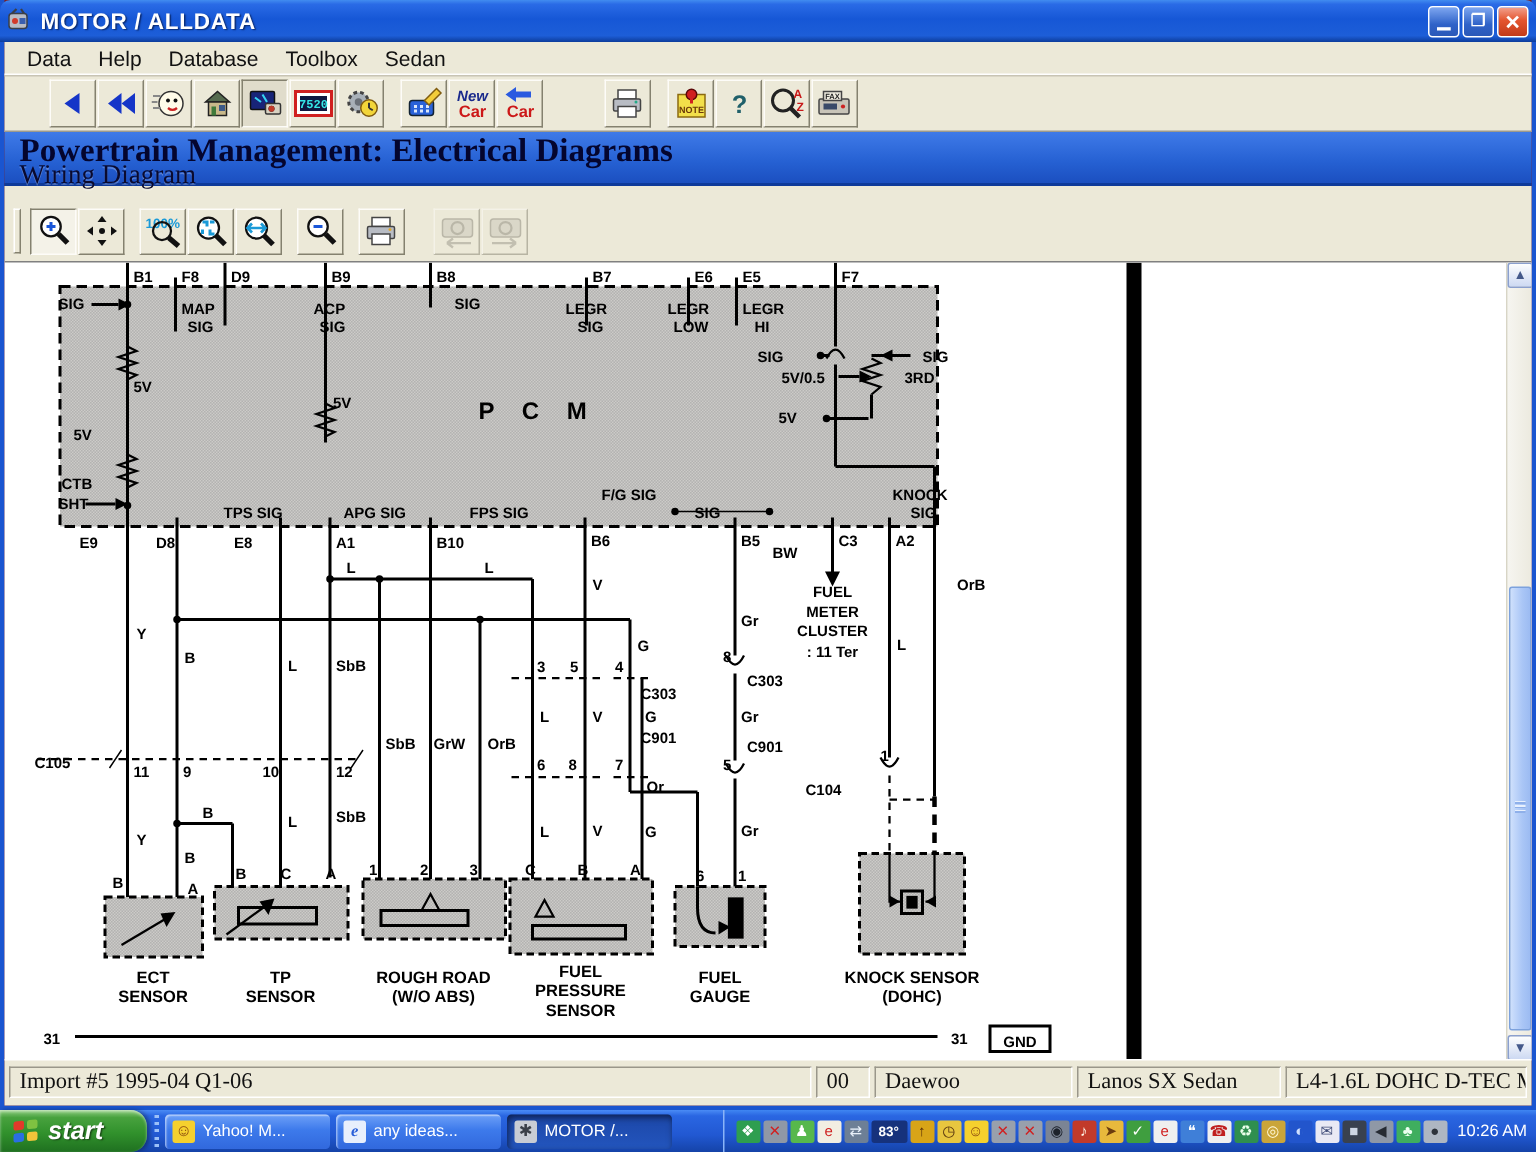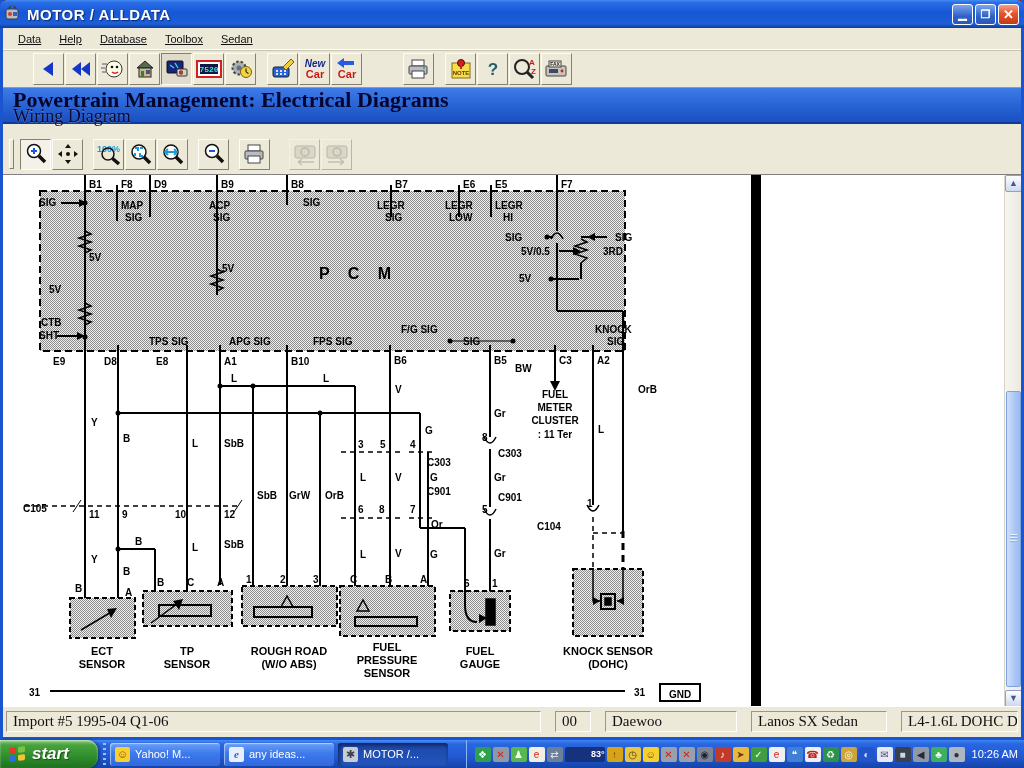--- a/index.html
+++ b/index.html
@@ -13,21 +13,21 @@
   .titlebar{height:28px;background:linear-gradient(180deg,#418cf0 0%,#2a6be6 10%,#1657d6 45%,#1d5ed8 85%,#0d3c9b 100%);
     border-radius:7px 7px 0 0;display:flex;align-items:center;padding:0 5px 0 4px;margin:0 -3px;}
   .title-text{color:#fff;font-weight:bold;font-size:15px;letter-spacing:.5px;margin-left:5px;flex:1;
     text-shadow:1px 1px 1px #0a2a70;}
   .cap-btn{width:21px;height:21px;border-radius:3px;margin-left:2px;border:1px solid #fff;
     background:linear-gradient(180deg,#7da6f0,#2f62c8 60%,#2a58b8);color:#fff;font-size:11px;line-height:19px;
     text-align:center;font-weight:bold;}
   .cap-close{background:linear-gradient(180deg,#f2a08c,#e4552f 45%,#c23a18);font-size:13px;}
   .menubar{height:22px;background:#ece9d8;display:flex;align-items:center;padding-left:6px;
     border-bottom:1px solid #fff;}
-  .menu-item{font-size:11px;color:#111;padding:2px 9px;text-decoration:underline;}
+  .menu-item{font-size:14px;color:#111;padding:2px 9px;}
   .toolbar{height:38px;background:#ece9d8;border-top:1px solid #c8c4b4;border-bottom:1px solid #9d9a8d;
     display:flex;align-items:center;padding-left:30px;}
   .tbtn{width:31px;height:32px;margin-right:1px;border:1px solid;border-color:#fdfcf8 #84816f #84816f #fdfcf8;
     background:#ece9d8;display:flex;align-items:center;justify-content:center;padding:0;position:relative;}
   .tbtn.pressed{border-color:#84816f #fdfcf8 #fdfcf8 #84816f;background:#e0dccb;}
   .tsp{width:10px;}
   
   .banner{height:36px;background:linear-gradient(180deg,#3f7ae8 0%,#2560d2 60%,#1b4fc0 100%);
     border-bottom:2px solid #0e3a9a;padding:1px 10px 0 10px;color:#04052e;}
   .banner-title{font-family:"Liberation Serif",serif;font-weight:bold;font-size:22px;line-height:21px;}
@@ -48,21 +48,21 @@
     background:linear-gradient(90deg,#f6f5f0,#eceadf);border-left:1px solid #d8d5c6;}
   .sb-arrow{position:absolute;left:0;width:17px;height:17px;border:1px solid #8ba0ce;border-radius:2px;
     background:linear-gradient(180deg,#fdfefe,#cdd9f2);color:#44598a;font-size:9px;line-height:15px;text-align:center;}
   .sb-up{top:0;}
   .sb-down{bottom:0;}
   .sb-thumb{position:absolute;left:1px;top:216px;width:15px;height:296px;border:1px solid #7da2dd;border-radius:2px;
     background:linear-gradient(90deg,#cfe0fc,#aac6f6 60%,#9cbbf2);}
   .sb-thumb::after{content:"";position:absolute;left:3px;right:3px;top:142px;height:8px;
     background:repeating-linear-gradient(180deg,#e8f0fd 0 1px,#8fb0ea 1px 2px,transparent 2px 3px);}
   
-  .statusbar{height:31px;background:#ece9d8;border-top:1px solid #fff;display:flex;gap:14px;
+  .statusbar{height:31px;background:#ece9d8;border-top:1px solid #fff;display:flex;gap:3px;
     padding:4px 3px 5px 3px;font-family:"Liberation Serif",serif;font-size:15px;color:#111;}
   .s-cell{border:1px solid;border-color:#9a978a #fff #fff #9a978a;padding:0 6px;white-space:nowrap;
     overflow:hidden;line-height:19px;}
   
   .taskbar{position:absolute;left:0;top:740px;width:1024px;height:28px;
     background:linear-gradient(180deg,#4a8cf5 0%,#2a66e2 14%,#2158d2 60%,#1543a8 100%);
     display:flex;align-items:center;}
   .startbtn{height:28px;width:98px;border-radius:0 11px 11px 0;display:flex;align-items:center;gap:5px;
     padding-left:7px;background:linear-gradient(180deg,#8fce7f 0%,#48a23e 18%,#31912c 55%,#1f7020 100%);
     box-shadow:inset 0 1px 2px rgba(255,255,255,.55),2px 0 3px rgba(0,0,0,.35);}
@@ -71,21 +71,21 @@
     background:repeating-linear-gradient(180deg,#9cc0f8 0 2px,transparent 2px 5px);width:3px;}
   .task{width:110px;height:23px;margin-left:4px;border-radius:3px;display:flex;align-items:center;gap:5px;
     padding:0 5px;color:#fff;font-size:11px;white-space:nowrap;overflow:hidden;
     background:linear-gradient(180deg,#6da0f8,#3d7aeb 45%,#3168dd);box-shadow:inset 1px 1px 1px rgba(255,255,255,.5);}
   .task.active{background:linear-gradient(180deg,#1c47a8,#2355bd);box-shadow:inset 1px 2px 4px rgba(0,0,10,.55);}
   .task-ico{width:15px;height:15px;border-radius:2px;font-size:11px;line-height:15px;text-align:center;flex:none;}
   .tray{margin-left:auto;height:28px;display:flex;align-items:center;gap:2px;padding:0 6px 0 8px;
     border-left:1px solid #8ab4f8;background:linear-gradient(180deg,#3f86f2 0%,#2a66e2 14%,#2158d2 60%,#1543a8 100%);}
   .tray-icon{display:inline-block;width:16px;height:15px;border-radius:2px;font-size:10px;line-height:15px;
     text-align:center;overflow:hidden;}
-  .tray-icon.wide{width:40px;font-size:9px;font-weight:bold;text-align:right;}
+  .tray-icon.wide{width:24px;font-size:9px;font-weight:bold;}
   .clock{color:#fff;font-size:11px;margin-left:5px;white-space:nowrap;}
 </style>
 </head>
 <body>
 
 <div class="screen">
   <div class="window">
 
     <div class="titlebar">
       <svg width="18" height="18">

